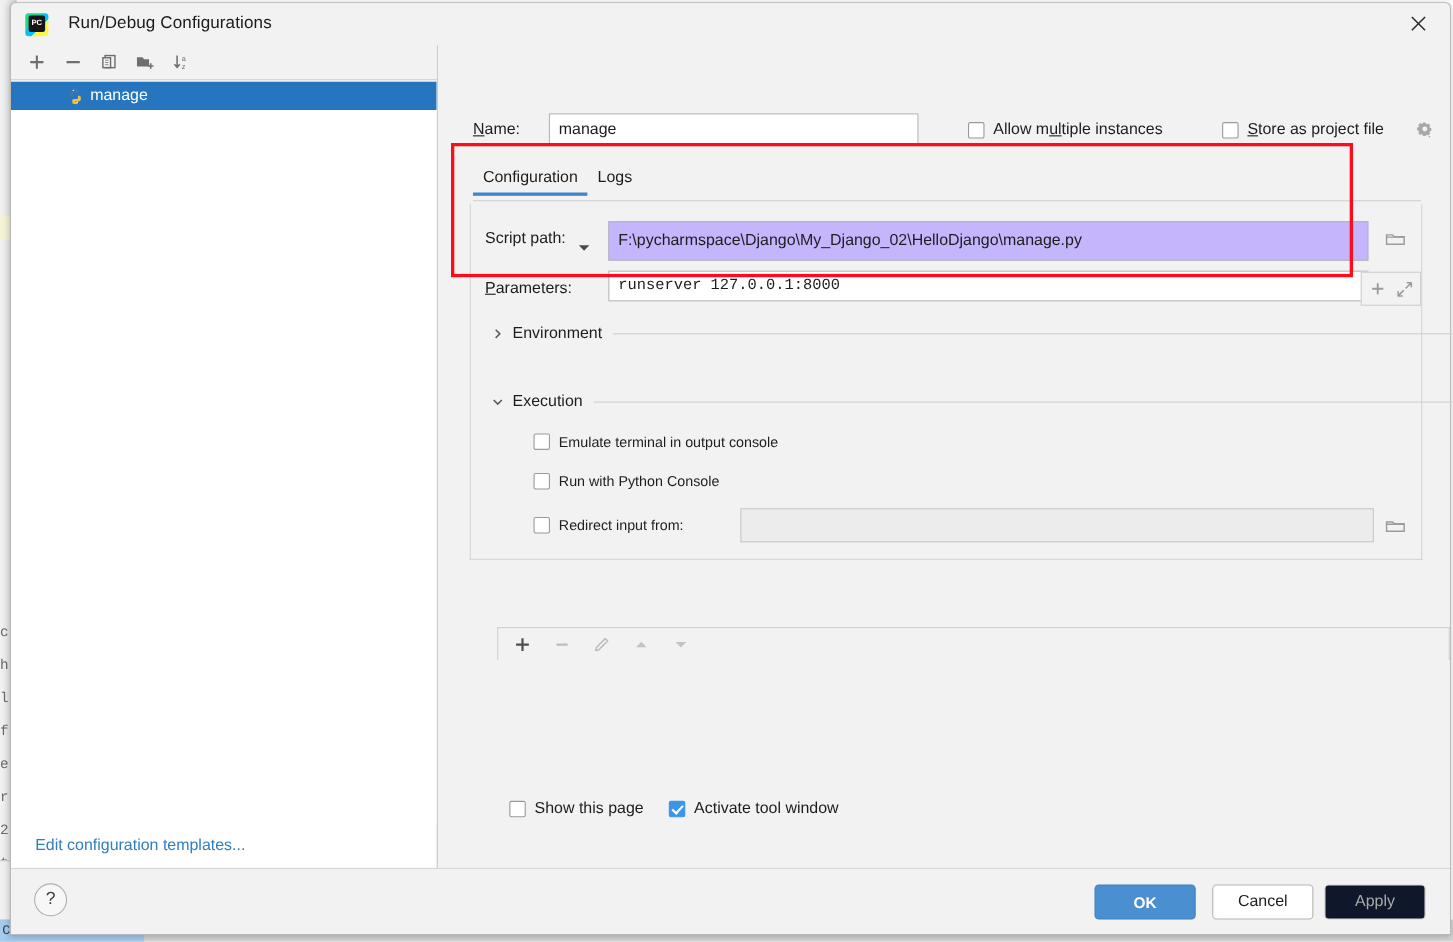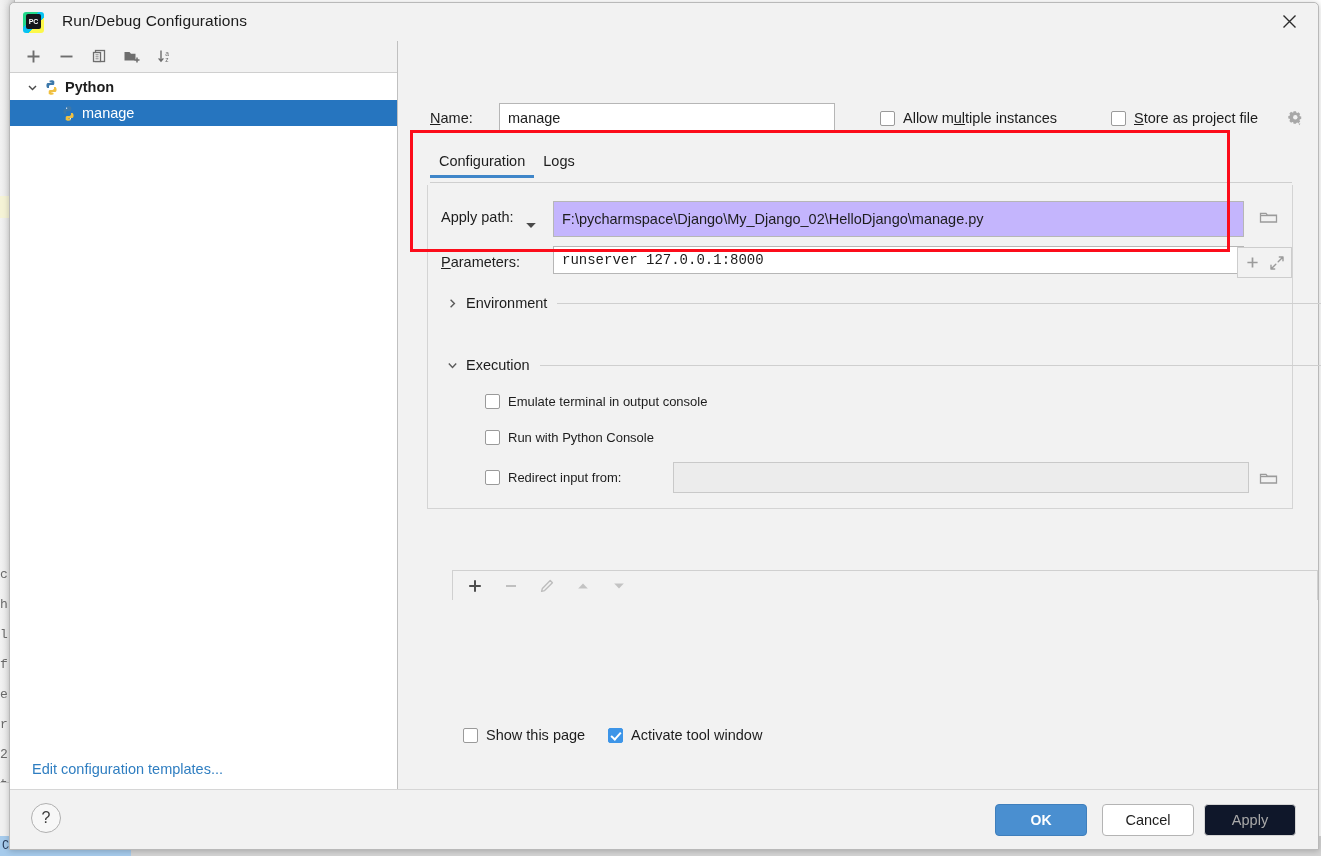--- a/index.html
+++ b/index.html
@@ -593,36 +593,20 @@
       <div class="tb-btn">
         <svg width="18" height="17" viewBox="0 0 18 17">
           <path d="M5 2.5 V13 M2.6 10.4 L5 13.2 L7.4 10.4" stroke="#6e6e6e" stroke-width="1.4" fill="none"></path>
           <text x="9.3" y="7.6" font-size="6.6" fill="#6e6e6e" font-family="Liberation Sans, sans-serif">a</text>
           <text x="9.3" y="14.4" font-size="6.6" fill="#6e6e6e" font-family="Liberation Sans, sans-serif">z</text>
         </svg>
       </div>
     </div>
 
     <div id="tree">
-      <div class="tree-row group">
-        <span class="tree-chevron">
-          <svg width="11" height="11" viewBox="0 0 11 11">
-            <path d="M2 4 L5.5 7.6 L9 4" stroke="#4a4a4a" stroke-width="1.4" fill="none"></path>
-          </svg>
-        </span>
-        <span class="py-icon">
-          <svg width="17" height="17" viewBox="0 0 17 17">
-            <path d="M8.5 1.3c-2.4 0-2.2 1-2.2 1v1.1h2.3v0.5H5.2S3.4 3.7 3.4 6.4c0 2.7 1.6 2.6 1.6 2.6h1V7.7s-0.1-1.6 1.5-1.6h2.3s1.5 0 1.5-1.4V2.9s0.2-1.6-2.8-1.6z" fill="#3c78aa"></path>
-            <path d="M8.5 15.7c2.4 0 2.2-1 2.2-1v-1.1H8.4v-0.5h3.4s1.8 0.2 1.8-2.5c0-2.7-1.6-2.6-1.6-2.6h-1v1.3s0.1 1.6-1.5 1.6H7.2s-1.5 0-1.5 1.4v2.1s-0.2 1.3 2.8 1.3z" fill="#f0c040"></path>
-            <circle cx="6.6" cy="3.2" r="0.62" fill="#ffffff"></circle>
-            <circle cx="10.4" cy="13.7" r="0.62" fill="#ffffff"></circle>
-          </svg>
-        </span>
-        <span class="tree-label">Python</span>
-      </div>
       <div class="tree-row child selected">
         <span class="py-icon">
           <svg width="17" height="17" viewBox="0 0 17 17">
             <path d="M8.5 1.3c-2.4 0-2.2 1-2.2 1v1.1h2.3v0.5H5.2S3.4 3.7 3.4 6.4c0 2.7 1.6 2.6 1.6 2.6h1V7.7s-0.1-1.6 1.5-1.6h2.3s1.5 0 1.5-1.4V2.9s0.2-1.6-2.8-1.6z" fill="#3c78aa"></path>
             <path d="M8.5 15.7c2.4 0 2.2-1 2.2-1v-1.1H8.4v-0.5h3.4s1.8 0.2 1.8-2.5c0-2.7-1.6-2.6-1.6-2.6h-1v1.3s0.1 1.6-1.5 1.6H7.2s-1.5 0-1.5 1.4v2.1s-0.2 1.3 2.8 1.3z" fill="#f0c040"></path>
             <circle cx="6.6" cy="3.2" r="0.62" fill="#ffffff"></circle>
             <circle cx="10.4" cy="13.7" r="0.62" fill="#ffffff"></circle>
           </svg>
         </span>
         <span class="tree-label">manage</span>
@@ -656,21 +640,21 @@
     </div>
 
     <div id="tab-underline-rail"></div>
     <div id="tabs">
       <div class="tab active">Configuration</div>
       <div class="tab">Logs</div>
     </div>
 
     <div id="config-card"></div>
 
-    <div id="script-path-label" class="field-label">Apply path:</div>
+    <div id="script-path-label" class="field-label">Script path:</div>
     <div id="script-path-caret">
       <svg width="12" height="9" viewBox="0 0 12 9">
         <path d="M1.2 2 L6 7 L10.8 2 Z" fill="#4a4a4a"></path>
       </svg>
     </div>
     <input id="script-path-input" type="text" value="F:\pycharmspace\Django\My_Django_02\HelloDjango\manage.py" style="">
     <div id="script-path-browse">
       <svg width="19" height="16" viewBox="0 0 19 16">
         <path d="M1.5 4.5 H7 L8.4 6.2 H17.5 V13 H1.5 Z" stroke="#9b9b9b" stroke-width="1.3" fill="none"></path>
         <path d="M1.5 6.6 H17.5" stroke="#9b9b9b" stroke-width="1.2" fill="none"></path>

